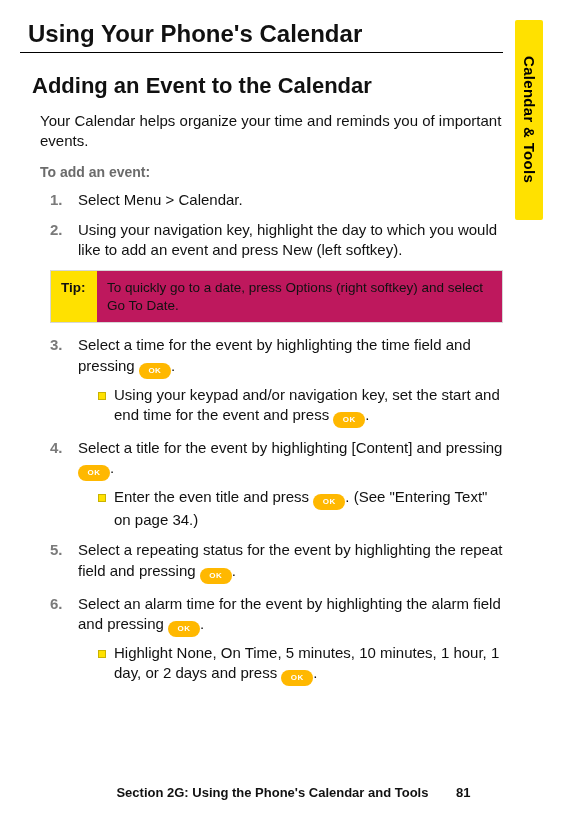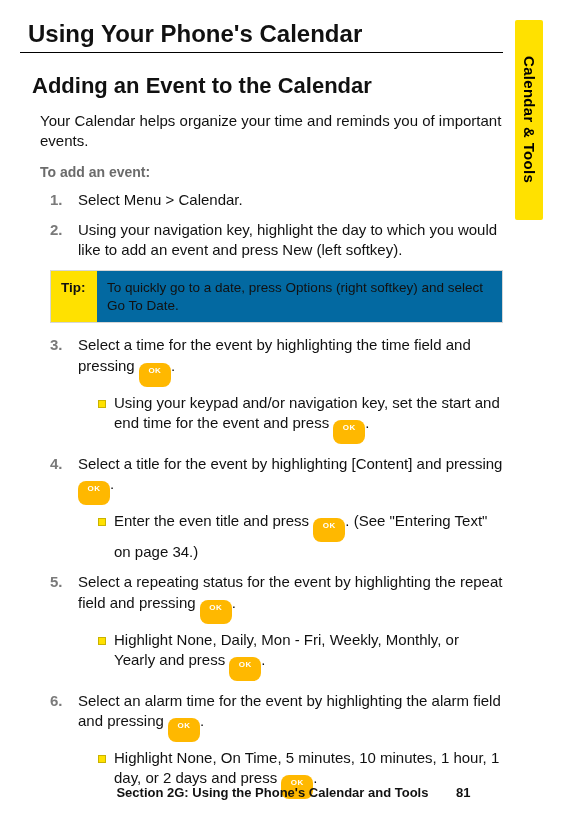--- a/index.html
+++ b/index.html
@@ -103,21 +103,21 @@
     top: 7px;
     width: 6px;
     height: 6px;
     background: #ffe100;
     border: 0.5px solid #c9b200;
   }
   b { font-weight: 400; }
   .ok {
     display: inline-block;
     width: 32px;
-    height: 24px;
+    height: 16px;
     background: #ffb800;
     border-radius: 8px;
     color: #fff;
     font-size: 8px;
     font-weight: 700;
     text-align: center;
     line-height: 16px;
     vertical-align: -2px;
     letter-spacing: 0.5px;
   }
@@ -128,21 +128,21 @@
     line-height: 1.3;
     border: 1px solid #d6d6d6;
   }
   .tipbox .tiplabel {
     background: #ffe100;
     font-weight: 700;
     padding: 8px 10px;
     min-width: 46px;
   }
   .tipbox .tipbody {
-    background: #0369a1;
+    background: #be185d;
     padding: 8px 10px;
     flex: 1;
   }
   .footer {
     position: absolute;
     bottom: 28px;
     left: 12px;
     width: 563px;
     text-align: center;
     font-size: 13px;
@@ -195,25 +195,20 @@
     <li>
       <span>Select a title for the event by highlighting </span><b>[Content]</b><span> and pressing </span><span class="ok">OK</span><span>.</span>
       <ul class="sub">
         <li>
           <span>Enter the even title and press </span><span class="ok">OK</span><span>. (See "Entering Text" on page 34.)</span>
         </li>
       </ul>
     </li>
     <li>
       <span>Select a repeating status for the event by highlighting the repeat field and pressing </span><span class="ok">OK</span><span>.</span>
-      <ul class="sub">
-        <li>
-          <span>Highlight </span><b>None</b><span>, </span><b>Daily</b><span>, </span><b>Mon - Fri</b><span>, </span><b>Weekly</b><span>, </span><b>Monthly</b><span>, or </span><b>Yearly</b><span> and press </span><span class="ok">OK</span><span>.</span>
-        </li>
-      </ul>
     </li>
     <li>
       <span>Select an alarm time for the event by highlighting the alarm field and pressing </span><span class="ok">OK</span><span>.</span>
       <ul class="sub">
         <li>
           <span>Highlight </span><b>None</b><span>, </span><b>On Time</b><span>, </span><b>5 minutes</b><span>, </span><b>10 minutes</b><span>, </span><b>1 hour</b><span>, </span><b>1 day</b><b>, or 2 days</b><span> and press </span><span class="ok">OK</span><span>.</span>
         </li>
       </ul>
     </li>
   </ol>

